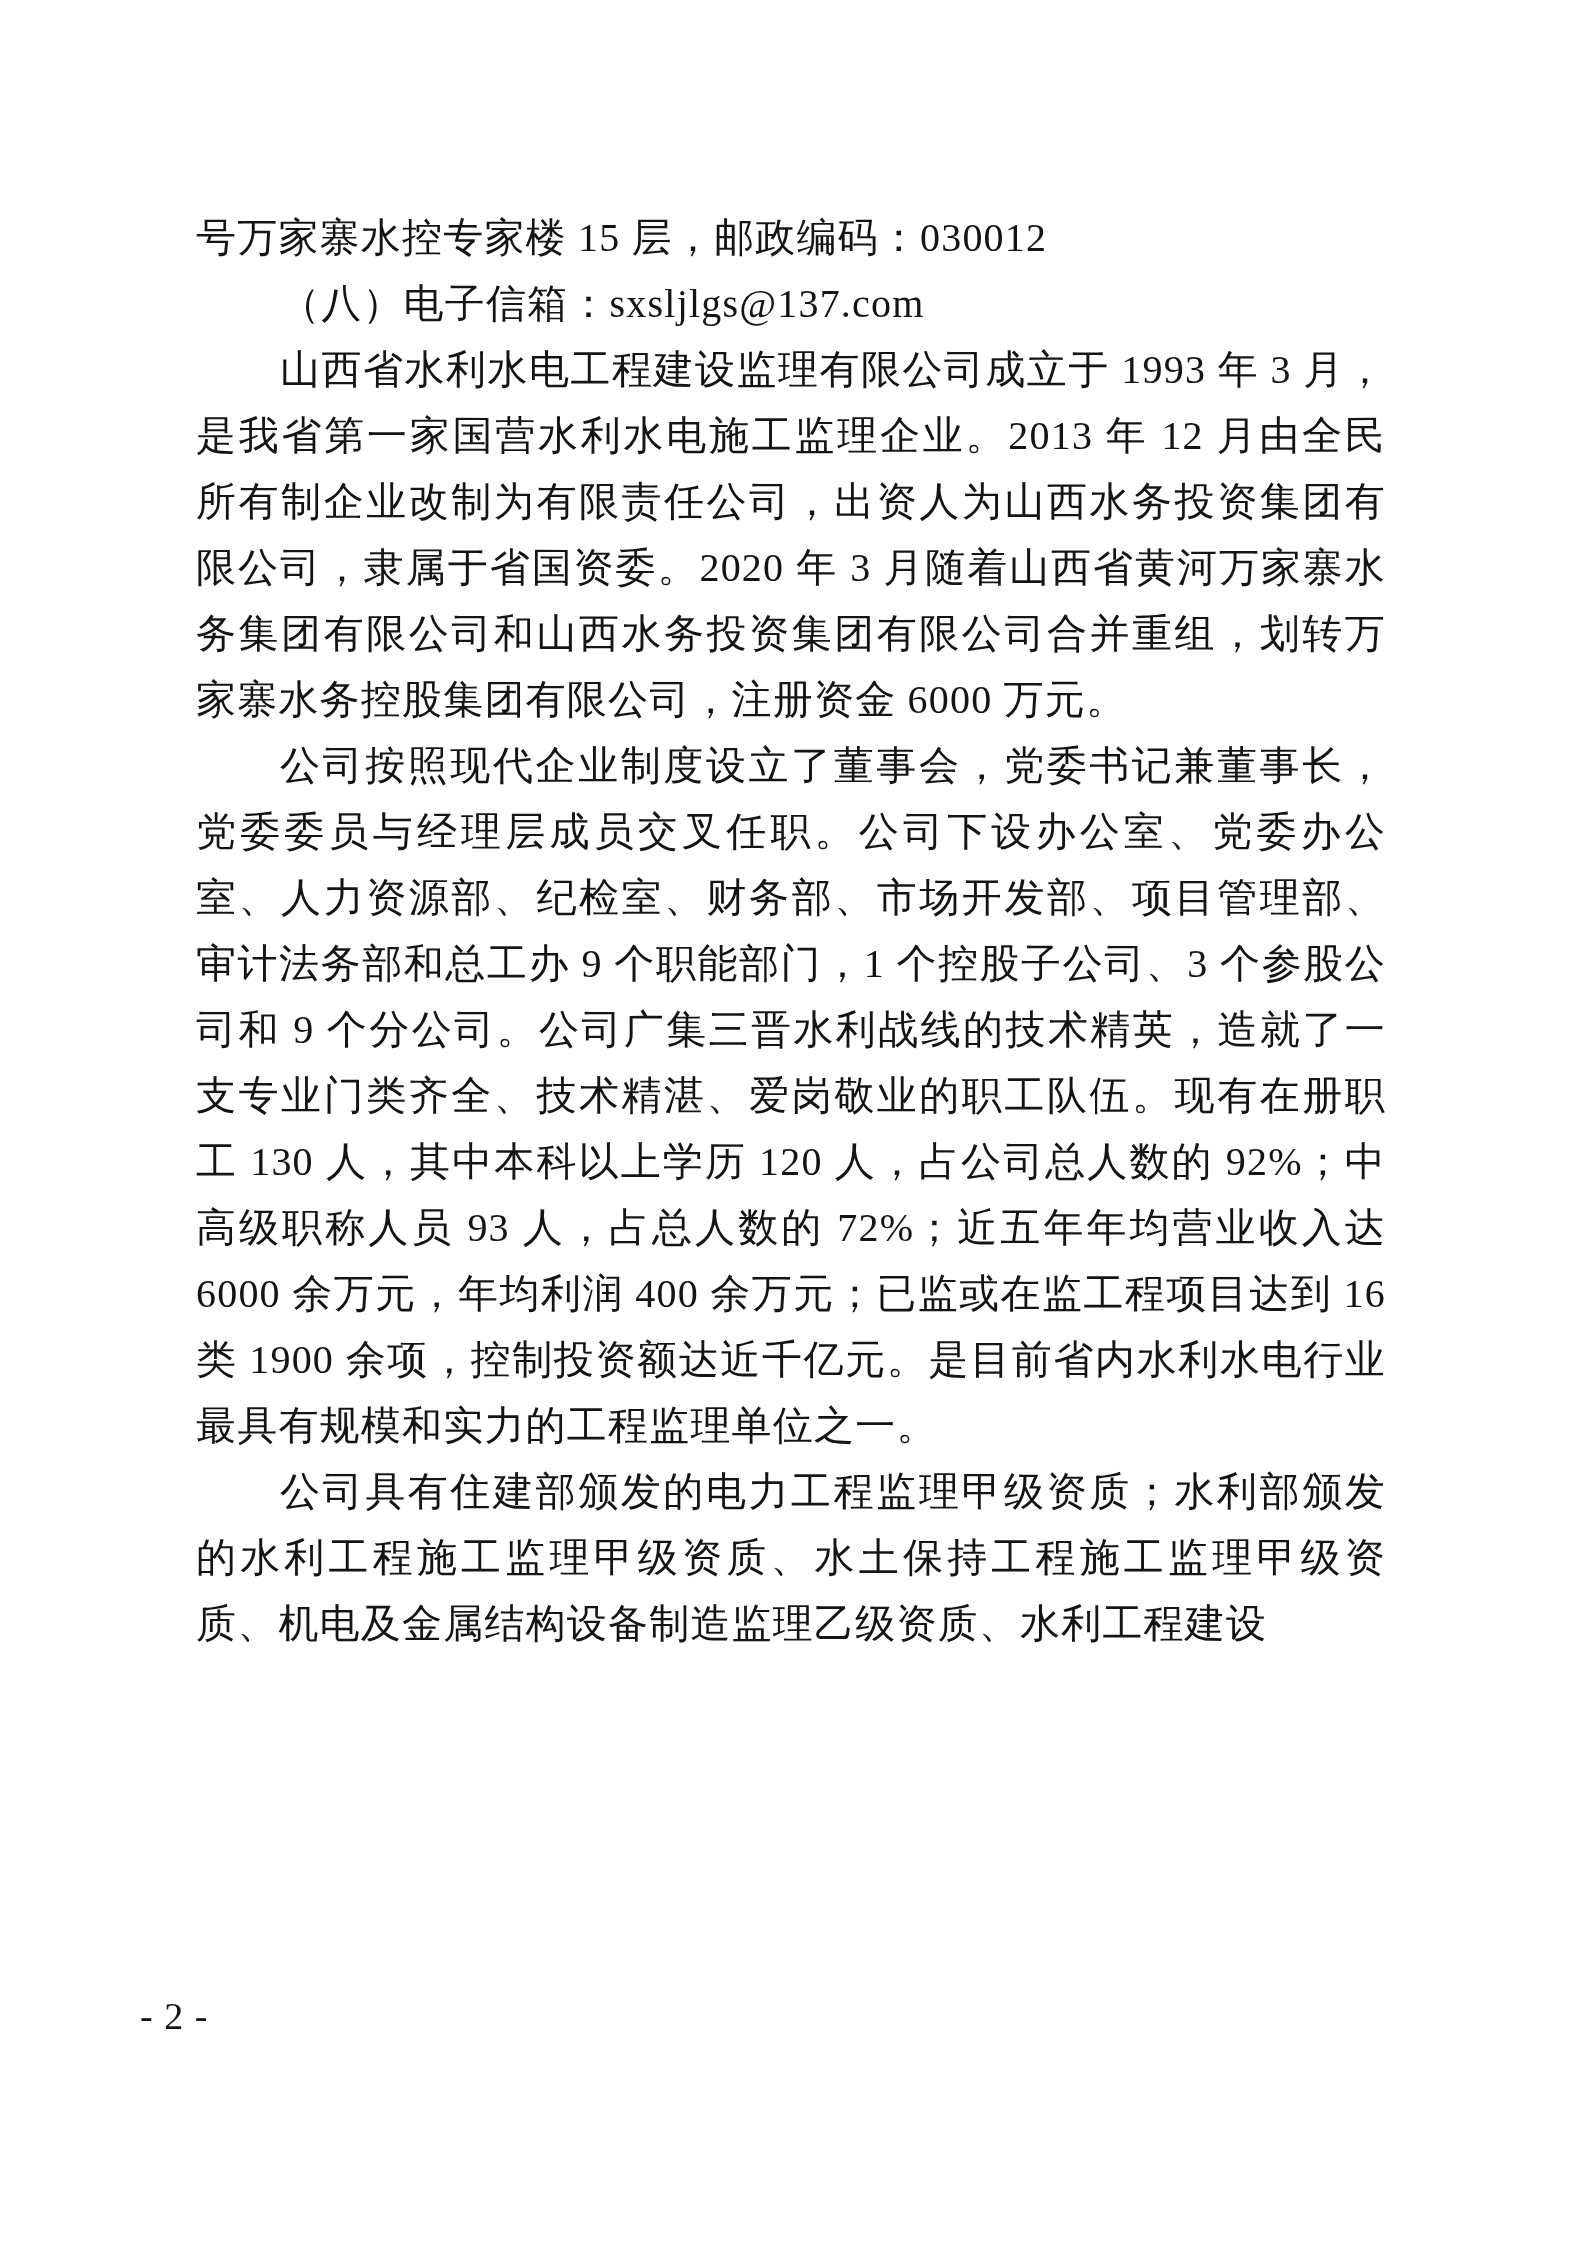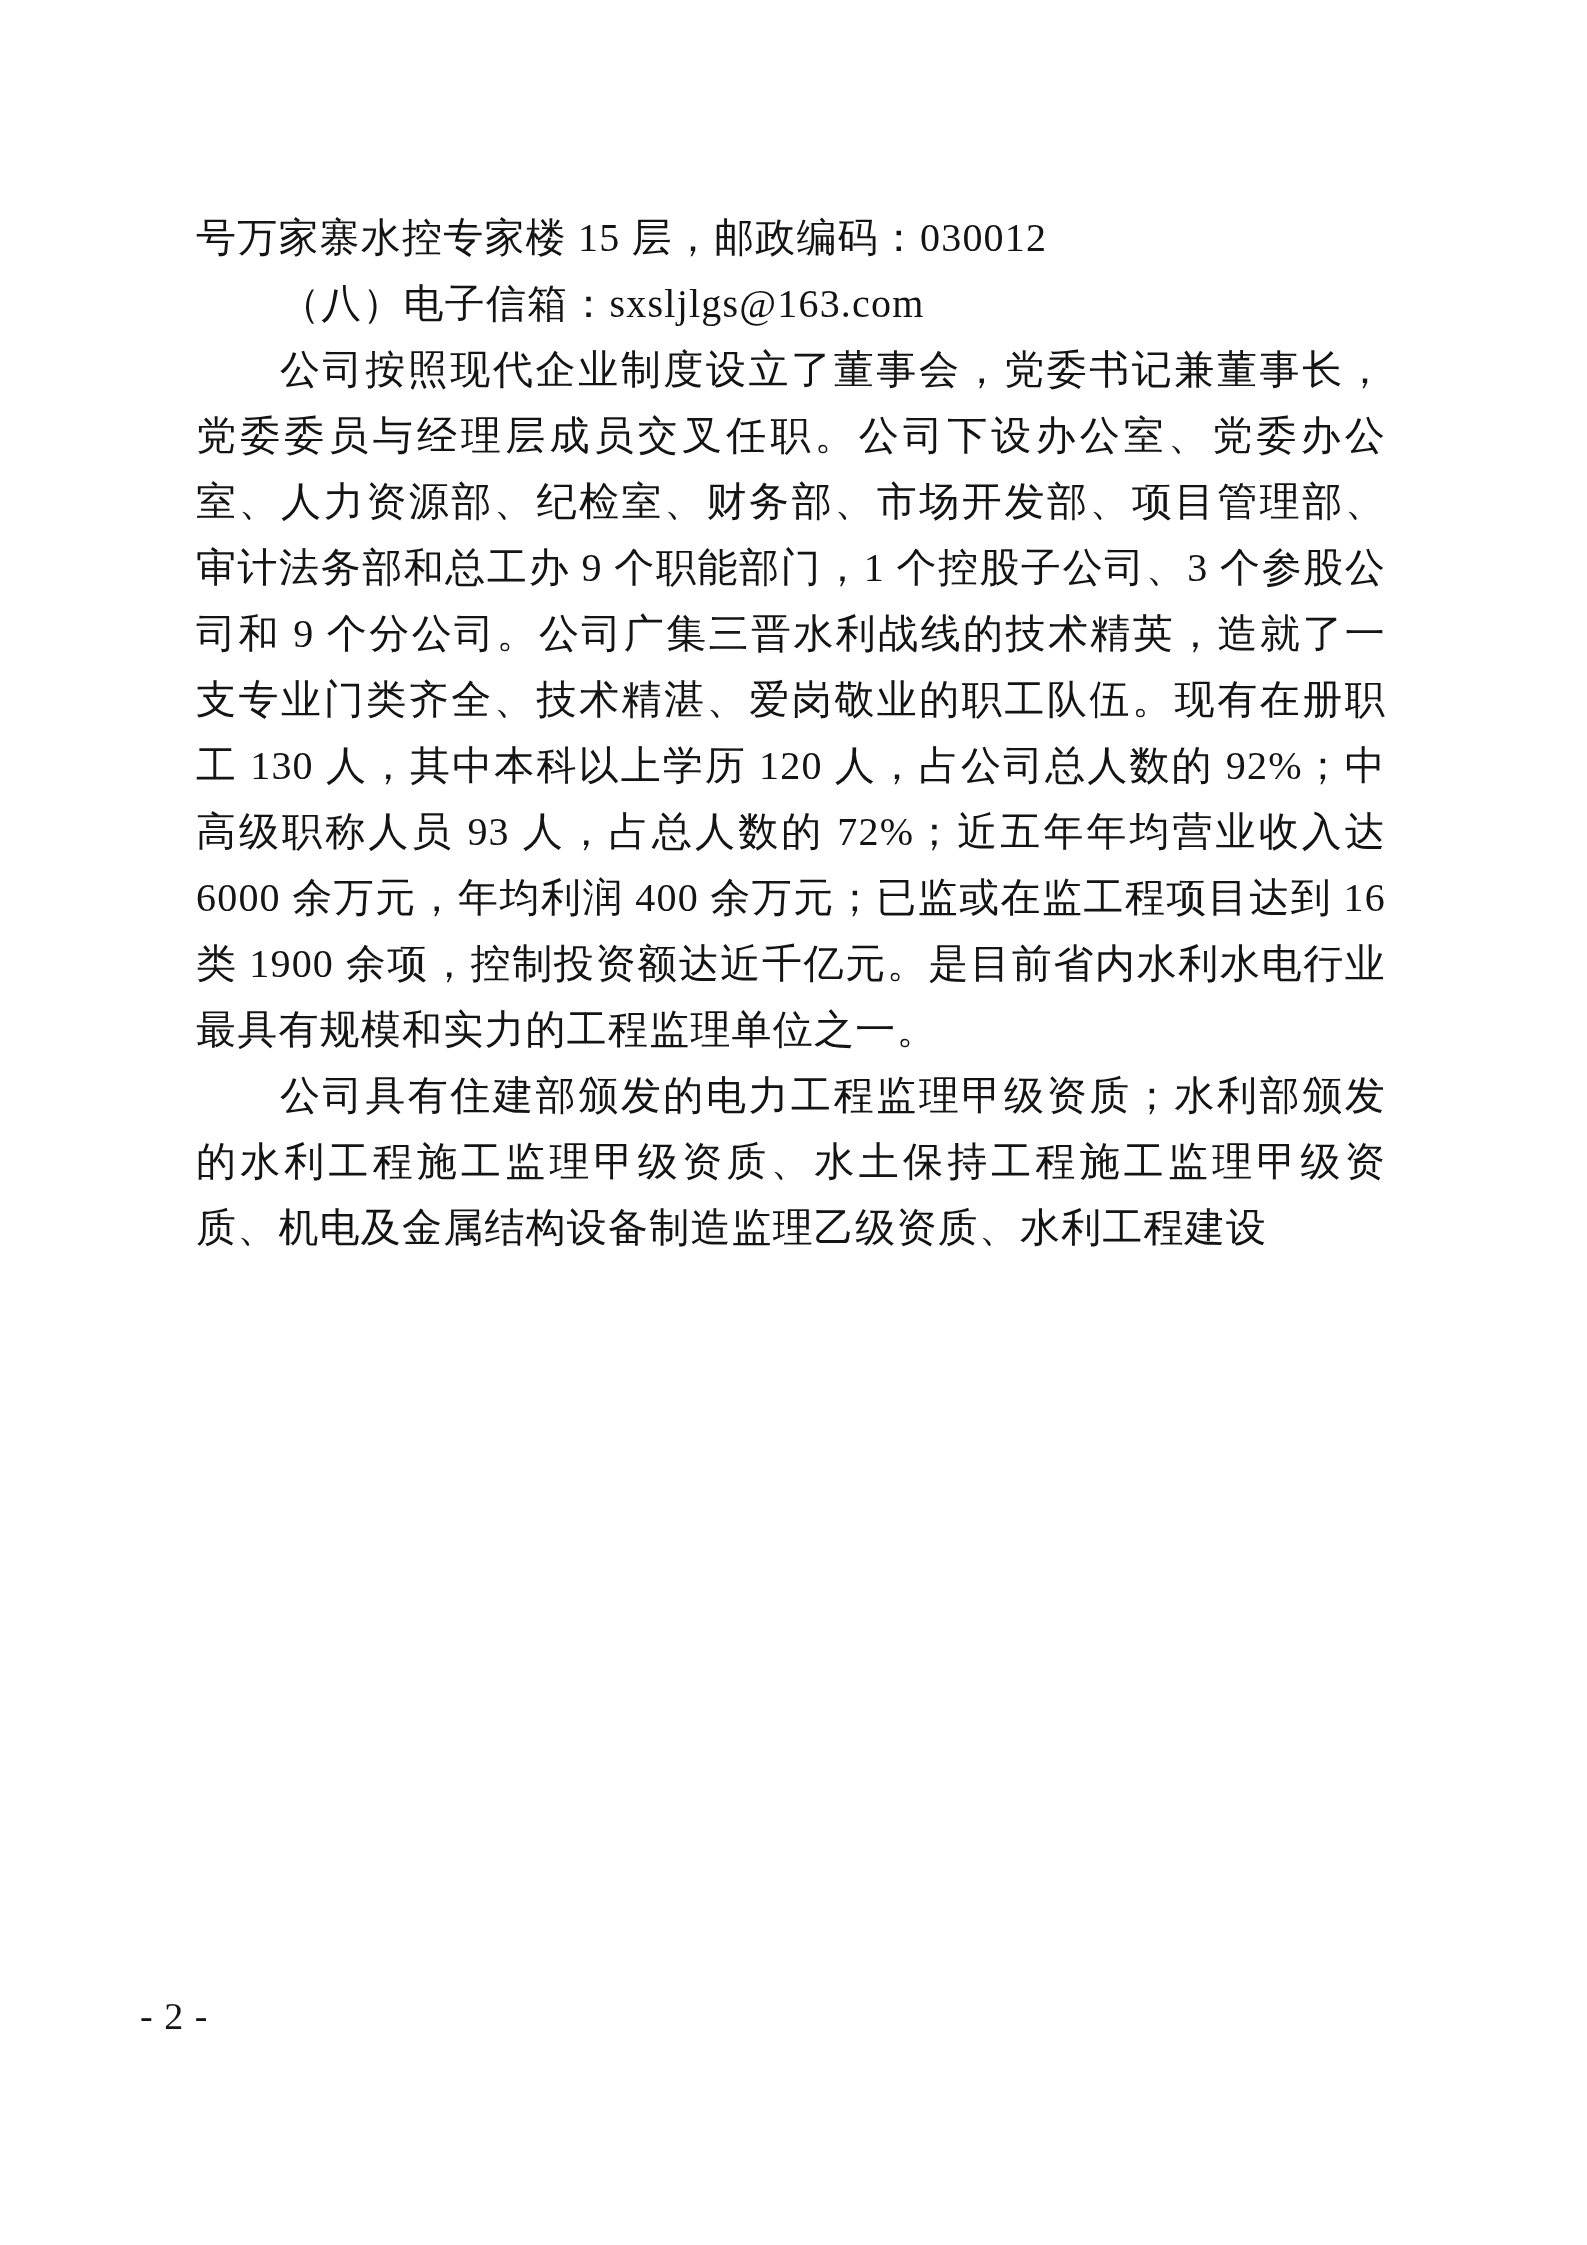--- a/index.html
+++ b/index.html
@@ -54,23 +54,24 @@
 </style>
 </head>
 <body>
 
 <div class="page">
 
   <div class="content">
 
     <p class="para">号万家寨水控专家楼 15 层，邮政编码：030012</p>
 
-    <p class="para indent2">（八）电子信箱：sxsljlgs@163.com</p>
+    <p class="para indent2">（八）电子信箱：sxsljlgs@137.com</p>
 
 
+    <p class="para indent2">山西省水利水电工程建设监理有限公司成立于 1993 年 3 月，是我省第一家国营水利水电施工监理企业。2013 年 12 月由全民所有制企业改制为有限责任公司，出资人为山西水务投资集团有限公司，隶属于省国资委。2020 年 3 月随着山西省黄河万家寨水务集团有限公司和山西水务投资集团有限公司合并重组，划转万家寨水务控股集团有限公司，注册资金 6000 万元。</p>
 
     <p class="para indent2">公司按照现代企业制度设立了董事会，党委书记兼董事长，党委委员与经理层成员交叉任职。公司下设办公室、党委办公室、人力资源部、纪检室、财务部、市场开发部、项目管理部、审计法务部和总工办 9 个职能部门，1 个控股子公司、3 个参股公司和 9 个分公司。公司广集三晋水利战线的技术精英，造就了一支专业门类齐全、技术精湛、爱岗敬业的职工队伍。现有在册职工 130 人，其中本科以上学历 120 人，占公司总人数的 92%；中高级职称人员 93 人，占总人数的 72%；近五年年均营业收入达 6000 余万元，年均利润 400 余万元；已监或在监工程项目达到 16 类 1900 余项，控制投资额达近千亿元。是目前省内水利水电行业最具有规模和实力的工程监理单位之一。</p>
 
     <p class="para indent2">公司具有住建部颁发的电力工程监理甲级资质；水利部颁发的水利工程施工监理甲级资质、水土保持工程施工监理甲级资质、机电及金属结构设备制造监理乙级资质、水利工程建设</p>
 
   </div>
 
   <div class="page-number">- 2 -</div>
 
 </div>

